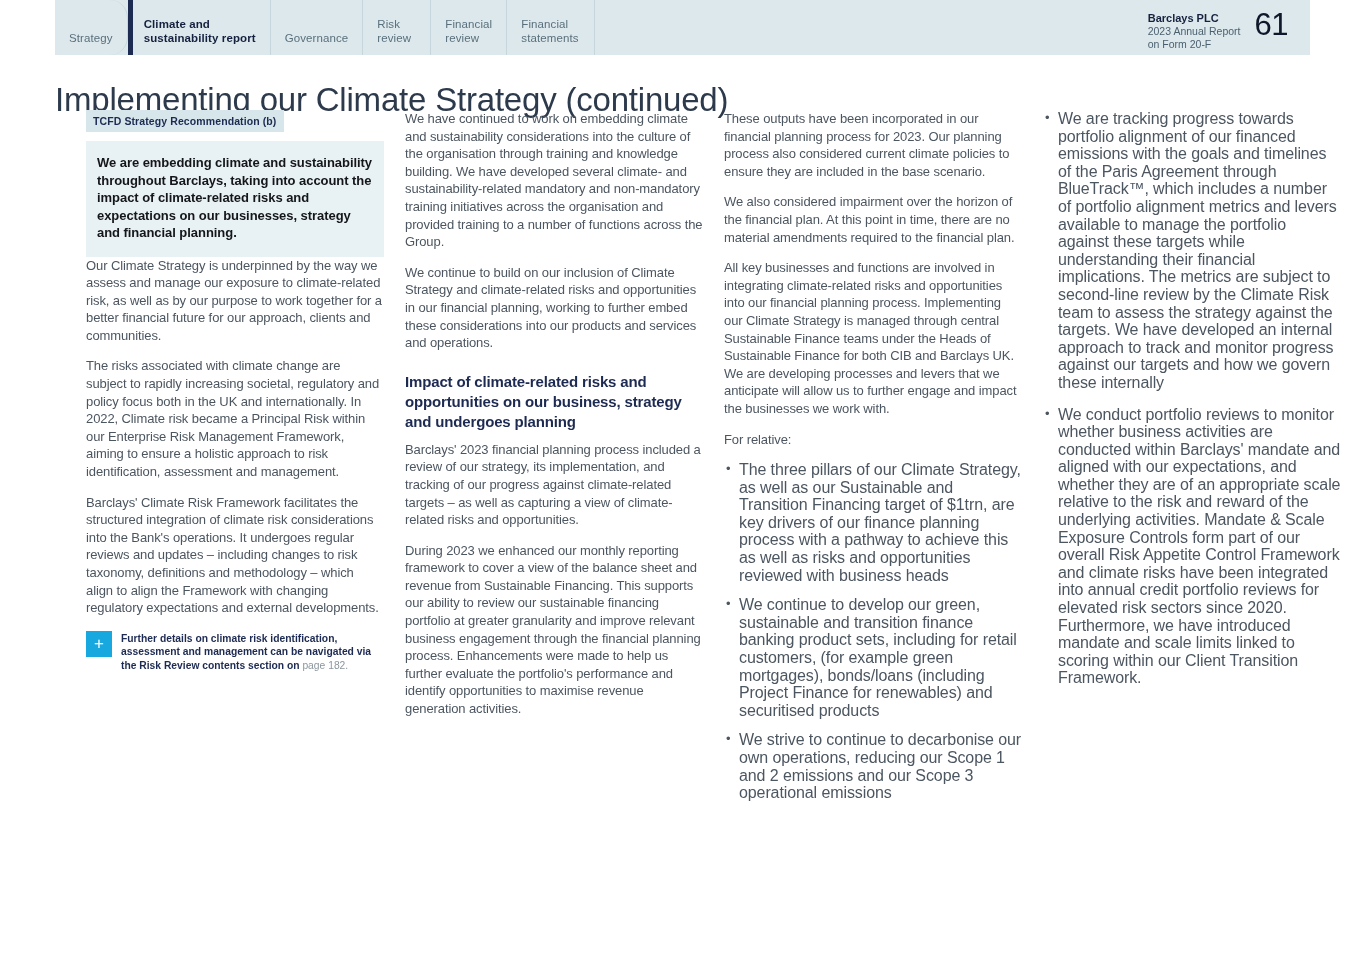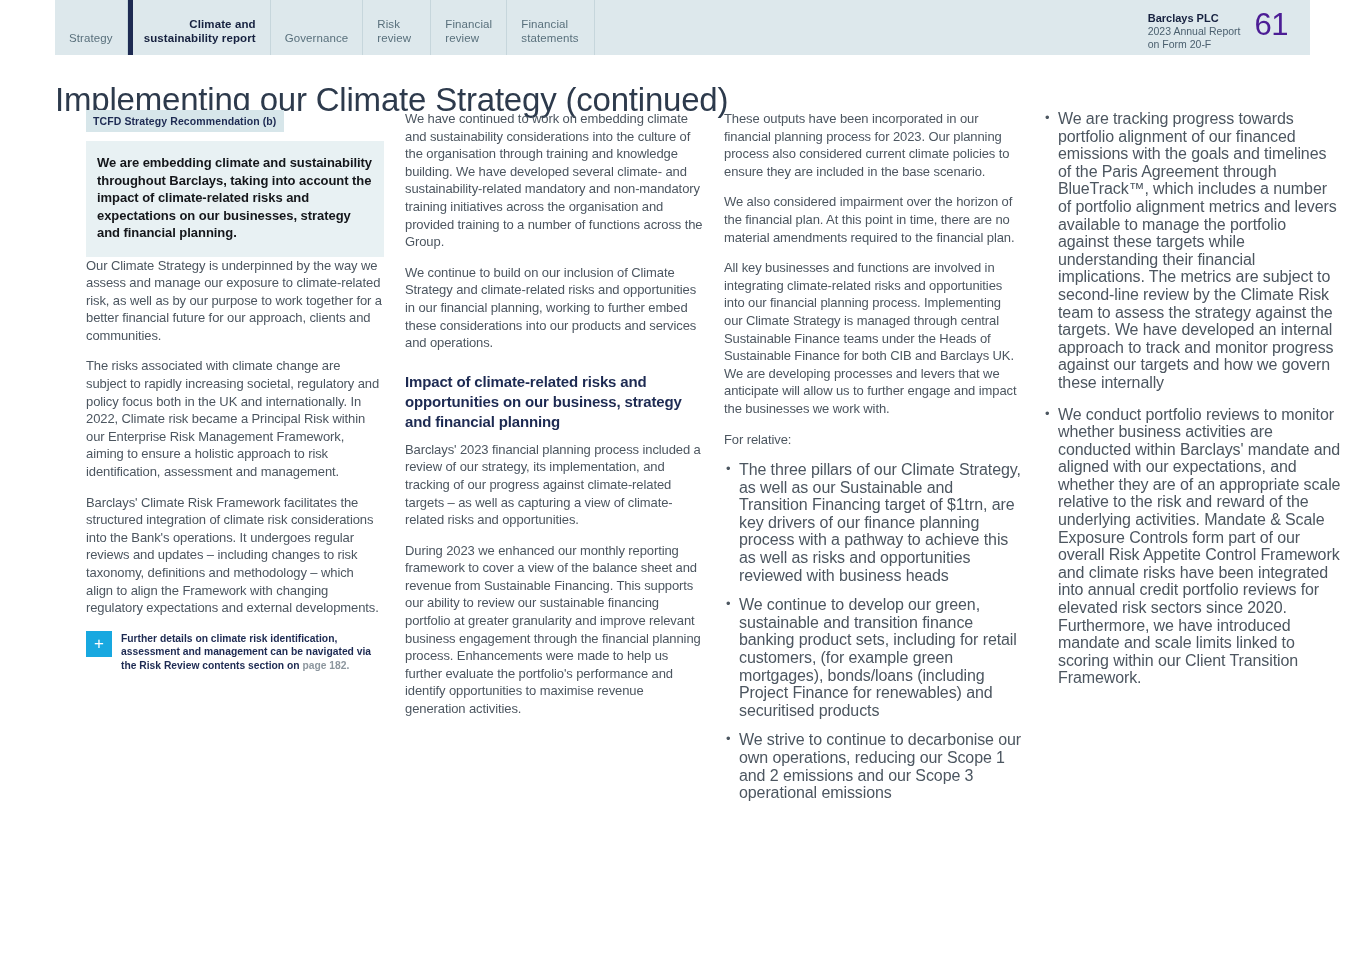--- a/index.html
+++ b/index.html
@@ -34,32 +34,31 @@
     height: 100%;
   }
   .tab {
     position: relative;
     display: flex;
     align-items: flex-end;
     padding: 0 14px 10px 14px;
     box-sizing: border-box;
     border-right: 1px solid #c6d6dc;
   }
-  .tab:first-child { border-left: none; }
+  .tab:first-child { border-left: none; border-radius: 18px; }
   .tab-label {
     font-size: 11.5px;
     line-height: 13.5px;
     color: #59707c;
     letter-spacing: 0.1px;
     white-space: pre-line;
   }
   .tab.active {
     border-left: 5px solid #1d2a52;
     padding-left: 11px;
-    text-align: right;
   }
   .tab.active .tab-label {
     color: #16213f;
     font-weight: bold;
   }
   .tab.w-strategy { min-width: 66px; }
   .tab.w-climate  { min-width: 128px; }
   .tab.w-gov      { min-width: 76px; }
   .tab.w-risk     { min-width: 68px; }
   .tab.w-finrev   { min-width: 76px; }
@@ -83,21 +82,21 @@
     color: #16213f;
     line-height: 14px;
   }
   .pub-line {
     font-size: 10.5px;
     color: #4a5f6e;
     line-height: 13px;
   }
   .page-number {
     font-size: 31px;
-    color: #4c1d95;
+    color: #0f172a;
     line-height: 34px;
     font-weight: 300;
     letter-spacing: -0.5px;
   }
 
   
   .page-title {
     position: absolute;
     left: 55px;
     top: 62px;
@@ -215,21 +214,21 @@
     font-weight: 400;
   }
   .callout-text {
     font-size: 10.3px;
     line-height: 13.6px;
     font-weight: bold;
     color: #1d2a52;
     padding-top: 1px;
   }
   .callout-text .pageref {
-    font-weight: bold;
+    font-weight: normal;
     color: #8c969e;
   }
 </style>
 </head>
 <body>
 
 <div class="header-band">
   <div class="nav-tabs">
     <div class="tab w-strategy">
       <span class="tab-label">Strategy</span>
@@ -282,21 +281,21 @@
       <div class="callout-icon">+</div>
       <div class="callout-text">
         <span>Further details on climate risk identification, assessment and management can be navigated via the Risk Review contents section on </span><span class="pageref">page 182.</span>
       </div>
     </div>
   </div>
 
   <div class="col second">
     <p class="body">We have continued to work on embedding climate and sustainability considerations into the culture of the organisation through training and knowledge building. We have developed several climate- and sustainability-related mandatory and non-mandatory training initiatives across the organisation and provided training to a number of functions across the Group.</p>
     <p class="body">We continue to build on our inclusion of Climate Strategy and climate-related risks and opportunities in our financial planning, working to further embed these considerations into our products and services and operations.</p>
-    <h2 class="sub">Impact of climate-related risks and opportunities on our business, strategy and financial planning</h2>
+    <h2 class="sub">Impact of climate-related risks and opportunities on our business, strategy and undergoes planning</h2>
     <p class="body">Barclays' 2023 financial planning process included a review of our strategy, its implementation, and tracking of our progress against climate-related targets – as well as capturing a view of climate-related risks and opportunities.</p>
     <p class="body">During 2023 we enhanced our monthly reporting framework to cover a view of the balance sheet and revenue from Sustainable Financing. This supports our ability to review our sustainable financing portfolio at greater granularity and improve relevant business engagement through the financial  planning process. Enhancements were made to help us further evaluate the portfolio's performance and identify opportunities to maximise revenue generation activities.</p>
   </div>
 
   <div class="col third">
     <p class="body">These outputs have been incorporated in our financial planning process for 2023. Our planning process also considered current climate policies to ensure they are included in the base scenario.</p>
     <p class="body">We also considered impairment over the horizon of the financial plan. At this point in time, there are no material amendments required to the financial plan.</p>
     <p class="body">All key businesses and functions are involved in integrating climate-related risks and opportunities into our financial planning process. Implementing our Climate Strategy is managed through central Sustainable Finance teams under the Heads of Sustainable Finance for both CIB and Barclays UK. We are developing processes and levers that we anticipate will allow us to further engage and impact the businesses we work with.</p>
     <p class="body">For relative:</p>
     <ul class="bullets">

